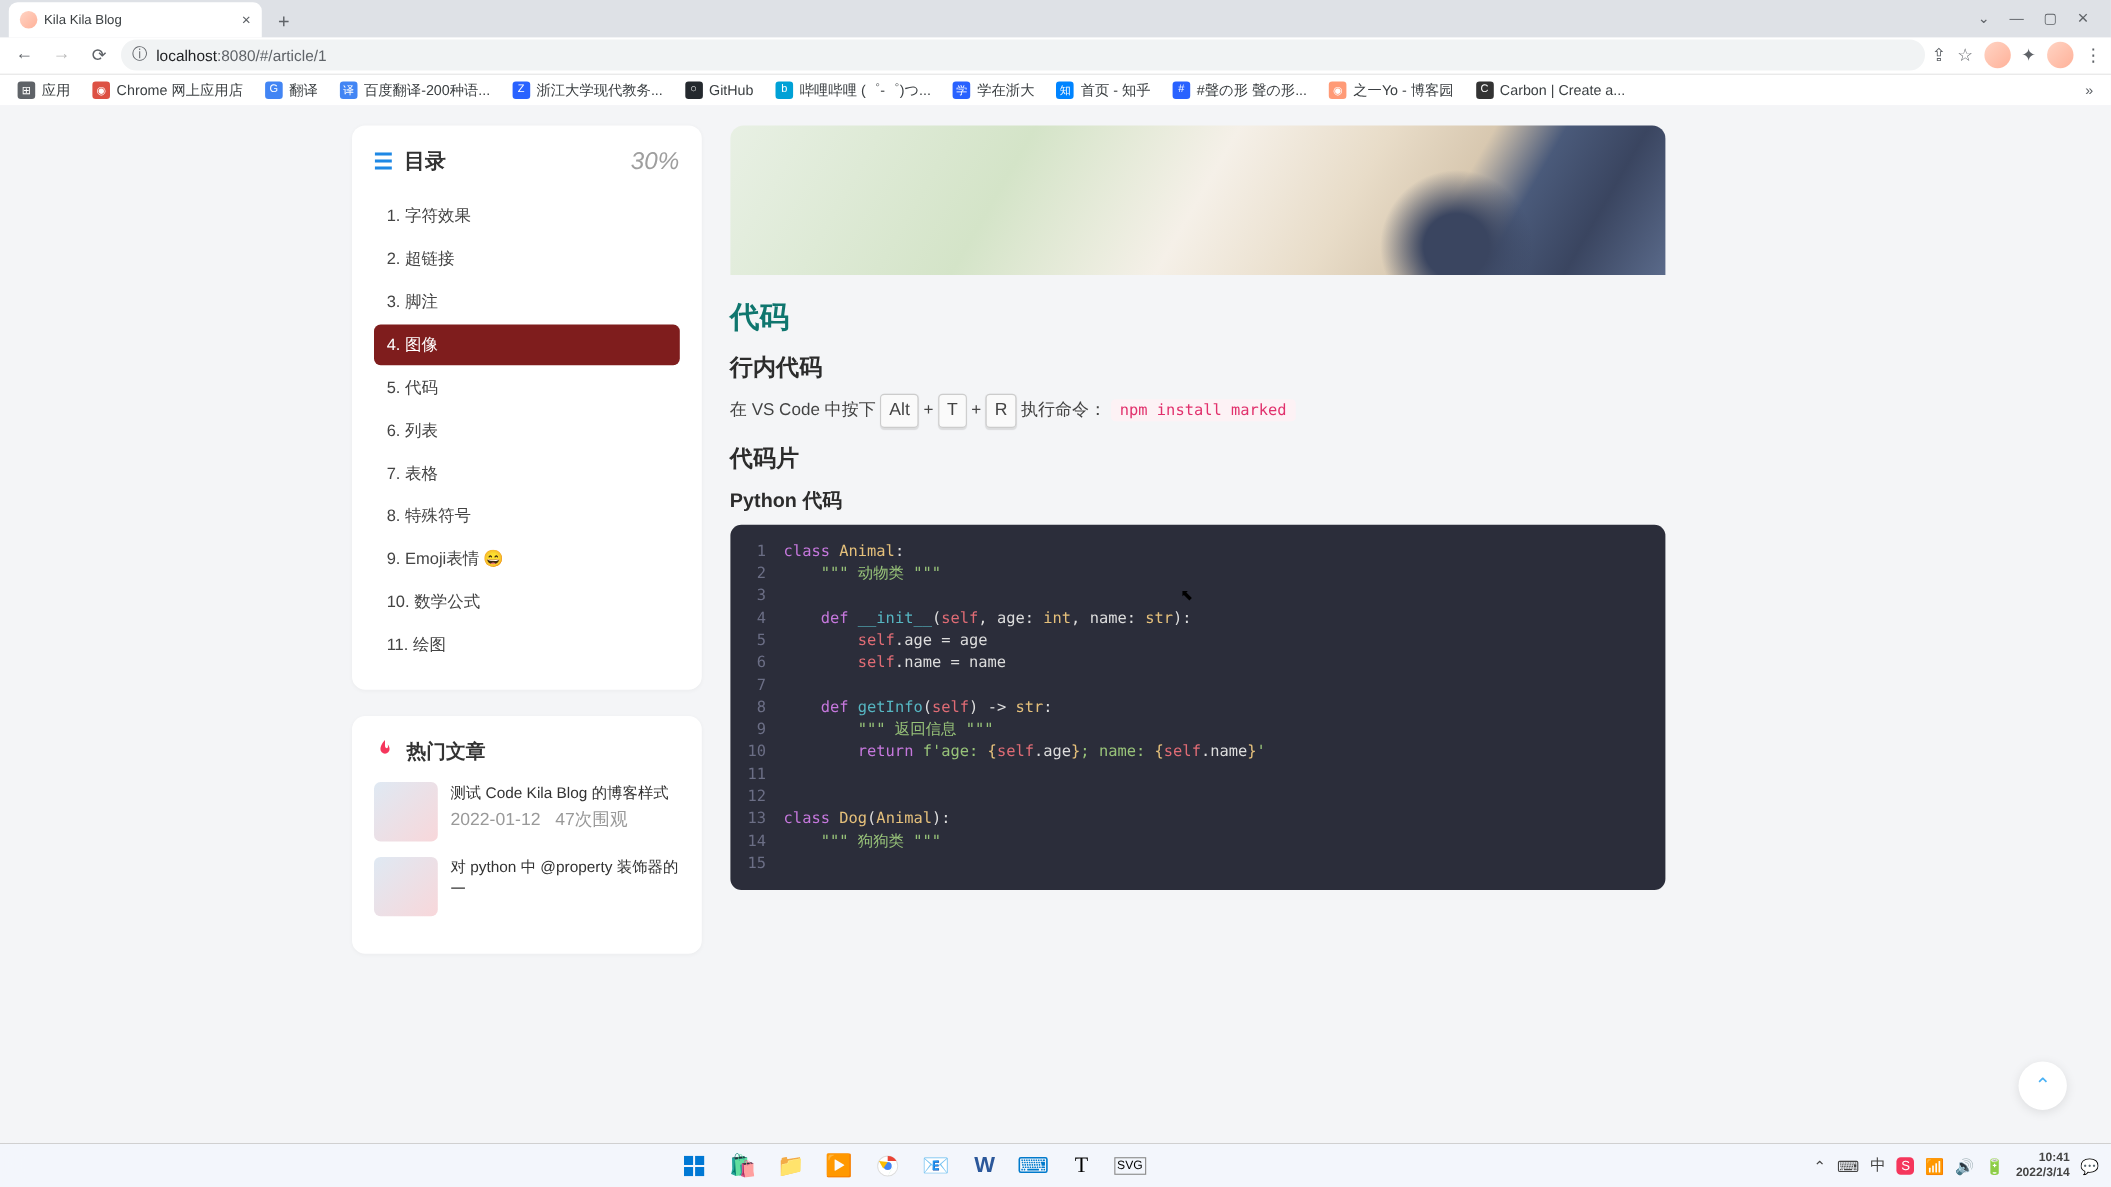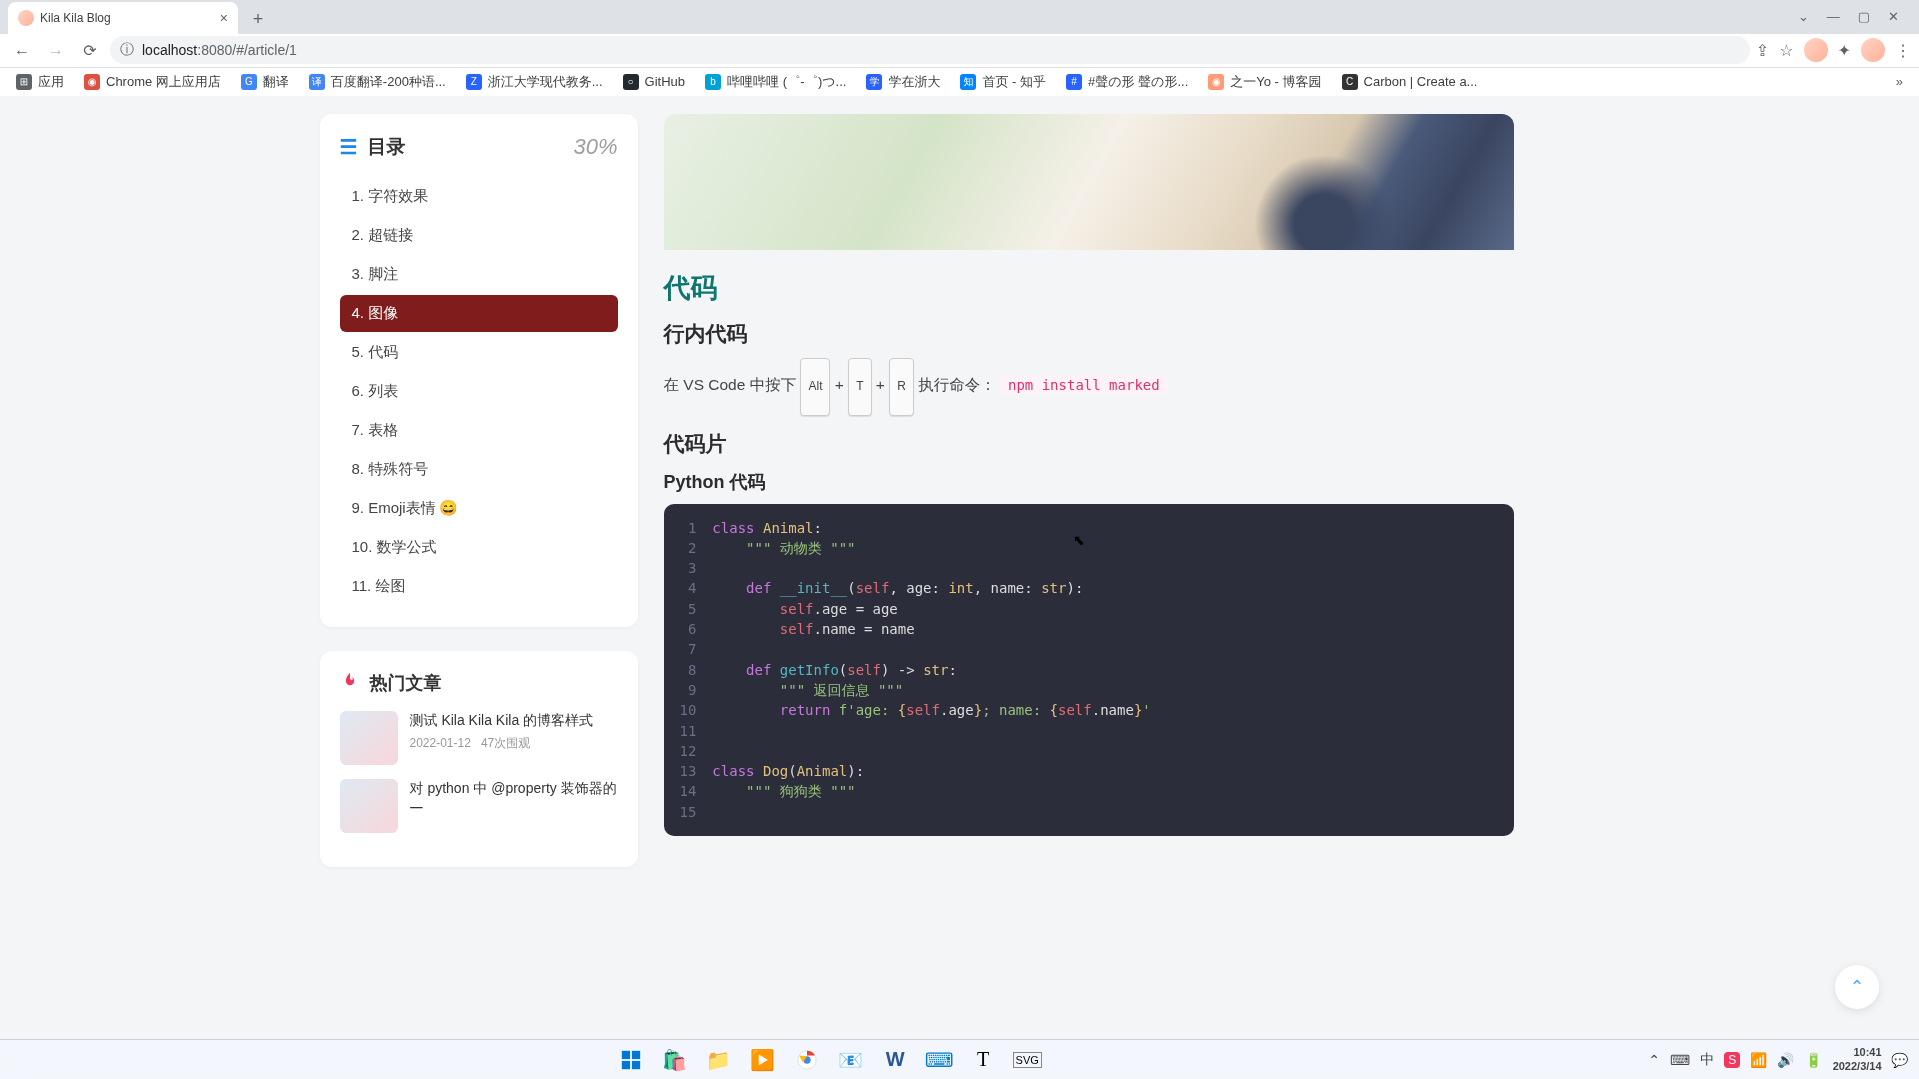--- a/index.html
+++ b/index.html
@@ -42,31 +42,31 @@
 .toc-item { padding: 9px 12px; font-size: 15px; color: #444; border-radius: 6px; cursor: pointer; margin-bottom: 2px; }
 .toc-item.active { background: #7f1d1d; color: #fff; }
 
 .hot-header { display: flex; gap: 10px; margin-bottom: 16px; }
 .hot-icon { width: 20px; height: 20px; color: #f5365c; }
 .hot-title { font-size: 18px; font-weight: 600; color: #333; }
 .hot-item { display: flex; gap: 12px; margin-bottom: 14px; }
 .hot-thumb { width: 58px; height: 54px; border-radius: 6px; background: linear-gradient(135deg,#dfe9f3,#f8d7da); flex-shrink: 0; }
 .hot-info { flex: 1; font-size: 14px; }
 .hot-info .title { color: #333; margin-bottom: 4px; line-height: 1.4; }
-.hot-meta { color: #999; font-size: 12px; }
+.hot-meta { color: #999; font-size: 16px; }
 
 .main { width: 850px; }
 .hero { height: 136px; border-radius: 12px 12px 0 0; background: linear-gradient(120deg, #e8f0e4 0%, #d4e4c8 30%, #f5f0e8 50%, #e8dcc8 65%, #d8c8b0 75%, #4a5a7a 82%, #3a4560 90%, #5a6a8a 100%); margin-bottom: 20px; position:relative; overflow:hidden;}
 .hero::after{content:"";position:absolute;right:120px;top:40px;width:140px;height:140px;background:radial-gradient(circle,#3a4560 30%,transparent 70%);border-radius:50%;}
 .article { padding: 0 0 20px; }
 .h1 { font-size: 27px; font-weight: 700; color: #0f766e; margin: 14px 0; }
 .h2 { font-size: 21px; font-weight: 700; color: #2c2c2c; margin: 14px 0 10px; }
 .h3 { font-size: 18px; font-weight: 700; color: #2c2c2c; margin: 12px 0 10px; }
 .para { font-size: 15.5px; color: #444; line-height: 1.8; margin: 10px 0; }
-kbd { display: inline-block; padding: 17px 7px; font-size: 12px; background: #fafafa; border: 1px solid #ccc; border-radius: 4px; box-shadow: 0 1px 1px rgba(0,0,0,0.1); font-family: sans-serif; }
+kbd { display: inline-block; padding: 0 7px; font-size: 16px; background: #fafafa; border: 1px solid #ccc; border-radius: 4px; box-shadow: 0 1px 1px rgba(0,0,0,0.1); font-family: sans-serif; }
 .inline-code { font-family: Consolas, monospace; color: #e1306c; background: #fdf2f5; padding: 2px 8px; border-radius: 4px; font-size: 14px; }
 
 .codeblock { background: #2b2d3a; border-radius: 10px; padding: 14px 0; display: flex; font-family: Consolas, monospace; font-size: 14px; line-height: 1.45; }
 .linenos { text-align: right; color: #6b6e85; padding: 0 16px; user-select: none; }
 .code { white-space: pre; color: #ddd; flex:1; }
 .kw { color: #c678dd; }
 .fn { color: #56b6c2; }
 .str { color: #98c379; }
 .type { color: #e5c07b; }
 .self { color: #e06c75; }
@@ -201,21 +201,21 @@
         <div class="hot-header">
           <svg class="hot-icon" viewBox="0 0 24 24" fill="currentColor">
               <path d="M12 2C12 2 7 7 7 12a5 5 0 0010 0c0-3-2-5-2-5s1 4-1 4-2-2-2-4 0-5 0-5z"></path>
             </svg>
           <span class="hot-title">热门文章</span>
         </div>
         <div id="hot-list">
             <div class="hot-item">
               <div class="hot-thumb"></div>
     <div class="hot-info">
-                <div class="title">测试 Kila Kila Kila 的博客样式</div>
+                <div class="title">测试 Code Kila Blog 的博客样式</div>
     <div class="hot-meta">2022-01-12&nbsp;&nbsp;&nbsp;47次围观</div>
               </div>
             </div>
             <div class="hot-item">
               <div class="hot-thumb"></div>
     <div class="hot-info">
                 <div class="title">对 python 中 @property 装饰器的一</div>
     <div class="hot-meta"></div>
               </div>
             </div>

